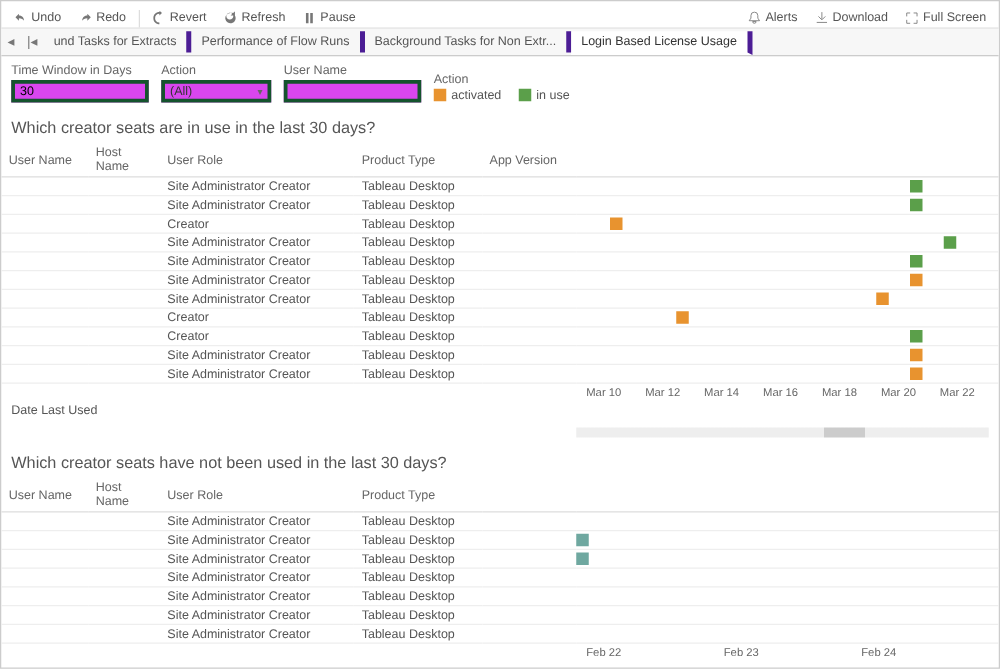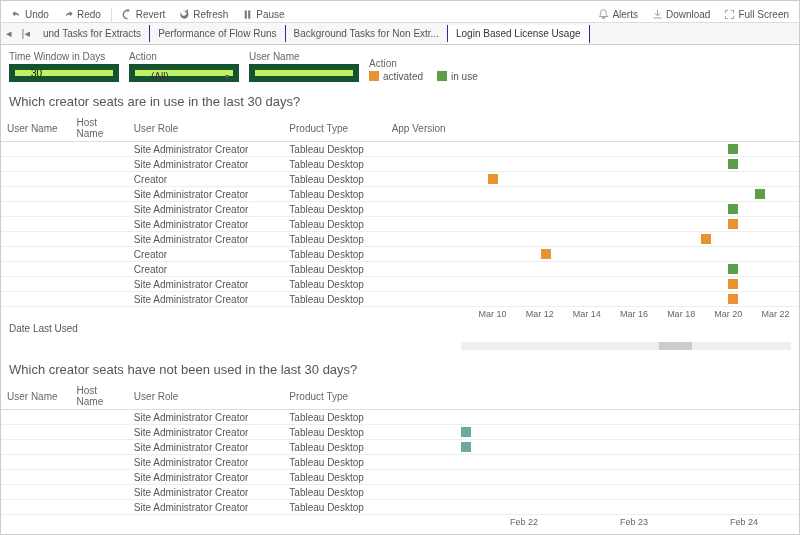--- a/index.html
+++ b/index.html
@@ -3,41 +3,41 @@
 <meta charset="utf-8">
 <style>
 *{box-sizing:border-box;margin:0;padding:0;font-family:-apple-system,BlinkMacSystemFont,"Segoe UI",Arial,sans-serif}
 body{background:#fff;color:#333;font-size:11px;width:800px;height:535px;overflow:hidden;border:1px solid #ccc}
 .toolbar{display:flex;align-items:flex-end;height:22px;border-bottom:1px solid #ddd;padding:0 4px;gap:2px}
 .tb-item{display:flex;align-items:center;gap:3px;padding:2px 6px;color:#555;cursor:pointer;font-size:10px}
 .tb-item svg{width:11px;height:11px}
 .tb-spacer{flex:1}
 .tabs{display:flex;align-items:center;height:22px;border-bottom:1px solid #ccc;background:#f7f7f7;overflow:hidden}
 .tab-nav{padding:2px 5px;color:#777;cursor:pointer}
-.tab{padding:3px 8px;border-right:1px solid #4c1d95;font-size:10px;color:#555;white-space:nowrap;cursor:pointer}
+.tab{padding:3px 8px;border-right:4px solid #4c1d95;font-size:10px;color:#555;white-space:nowrap;cursor:pointer}
 .tab.active{background:#fff;color:#333;border-bottom:2px solid #fff;margin-bottom:-1px}
 .filters{display:flex;align-items:flex-end;gap:10px;padding:6px 8px 8px}
 .filter{display:flex;flex-direction:column;gap:2px}
 .filter-label{font-size:10px;color:#666}
-.filter-input{height:18px;border:6px solid #14532d;padding:1px 16px;font-size:10px;background:#bef264}
+.filter-input{height:18px;border:3px solid #14532d;padding:1px 4px;font-size:10px;background:#d946ef}
 .fi-tw{width:110px}
-.fi-ac{width:110px;position:relative}
+.fi-ac{width:88px;position:relative}
 .fi-ac::after{content:"▾";position:absolute;right:4px;top:2px;color:#666;font-size:8px}
 .fi-un{width:110px}
 .legend-items{display:flex;gap:14px}
 .legend-item{display:flex;align-items:flex-start;gap:4px;font-size:10px;color:#555}
 .swatch{width:10px;height:10px}
 .section-title{font-size:13px;color:#555;padding:4px 8px 6px}
 .grid{width:100%;border-collapse:collapse}
 .grid th{text-align:left;font-weight:400;font-size:10px;color:#666;padding:2px 6px;border-bottom:1px solid #ddd}
 .grid td{font-size:10px;color:#555;padding:1px 6px;border-bottom:1px solid #eee;height:15px;white-space:nowrap}
 .chart-cell{position:relative;width:330px;padding:0!important}
 .marker{position:absolute;top:2px;width:10px;height:10px}
 .axis{display:flex;justify-content:space-between;font-size:9px;color:#666;padding:2px 0;width:330px;margin-left:auto}
-.axis span{flex:1;text-align:center}
+.axis span{flex:1;}
 .axis-label{text-align:left;font-size:10px;color:#555;padding:2px 8px 6px}
 .scroll-hint{height:8px;background:linear-gradient(to right,#eee 60%,#ccc 60%,#ccc 70%,#eee 70%);margin:2px 8px 8px;width:330px;margin-left:auto;margin-right:8px}
 .col-un{width:68px}.col-hn{width:56px}.col-ur{width:152px}.col-pt{width:100px}.col-av{width:74px}
 .col-chart{flex:1}
 .c-orange{background:#e8932f}
 .c-green{background:#5b9f4a}
 .c-teal{background:#6fa8a0}
 </style>
 </head>
 <body>

